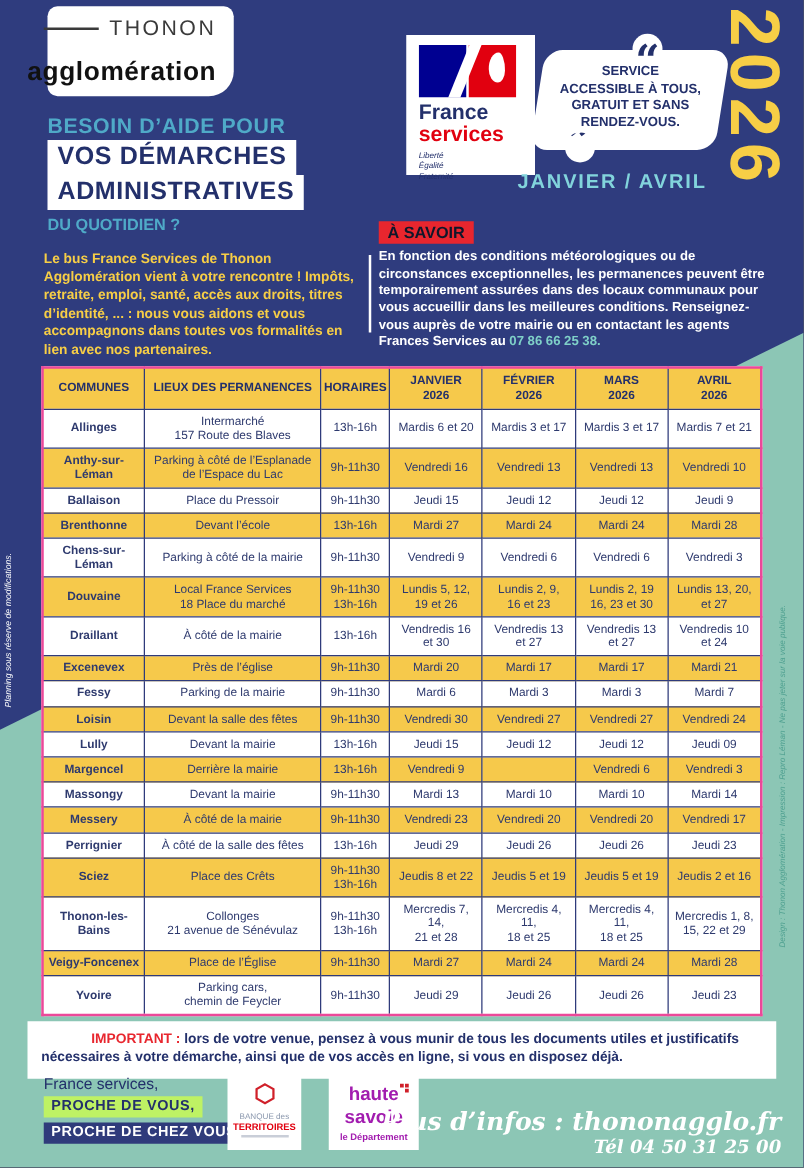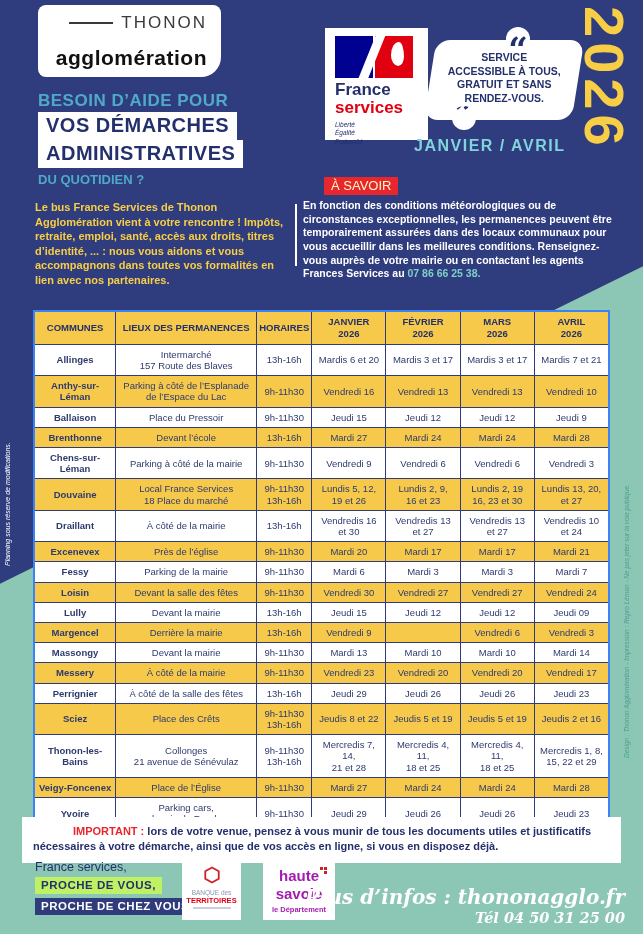--- a/index.html
+++ b/index.html
@@ -6,21 +6,21 @@
   .poster{
     position:relative;width:643px;height:934px;margin:0 auto;
     background:#2F3C7E;overflow:hidden;
     font-family:"Liberation Sans",sans-serif;
   }
   .teal-band{position:absolute;inset:0;background:#8CC6B5;
     clip-path:polygon(0 62.5%,100% 28.5%,100% 100%,0 100%);}
   .ml{white-space:pre-line;}
 
   
-  .agglo-logo{position:absolute;left:38px;top:5px;width:183px;height:72px;background:#fff;
+  .agglo-logo{position:absolute;left:38px;top:5px;width:149px;height:72px;background:#fff;
     border-radius:8px 8px 20px 8px;display:flex;flex-direction:column;justify-content:center;
     align-items:flex-end;padding:4px 14px;box-sizing:border-box;gap:11px;}
   .agglo-top{display:flex;align-items:center;gap:8px;color:#3a3a3a;font-size:17px;letter-spacing:2px;}
   .agglo-dash{display:inline-block;width:44px;border-top:2px solid #3a3a3a;}
   .agglo-bottom{color:#111;font-weight:bold;font-size:21px;letter-spacing:.5px;margin-top:2px;}
 
   
   .title1{position:absolute;left:38px;top:91px;font-size:17px;font-weight:800;color:#4FAAC8;letter-spacing:.5px;}
   .strip{position:absolute;left:38px;background:#fff;color:#23306B;font-weight:800;font-size:20px;
     padding:2px 8px 3px;letter-spacing:.5px;}
@@ -52,29 +52,29 @@
   .quote-close{left:452px;top:106px;font-size:34px;line-height:14px;}
 
   .period{position:absolute;left:414px;top:137px;font-size:16px;font-weight:800;color:#82D4DC;letter-spacing:1.5px;}
   .year{position:absolute;left:634px;top:6px;transform:rotate(90deg);transform-origin:0 0;
     width:192px;height:62px;font-size:56px;font-weight:800;color:#F7CE46;letter-spacing:5px;line-height:60px;}
 
   
   .bus-text{position:absolute;left:35px;top:200px;width:257px;color:#F7CE46;font-weight:700;
     font-size:11px;line-height:1.32;}
   .divider{position:absolute;left:295px;top:204px;width:2px;height:62px;background:#fff;}
-  .savoir-label{position:absolute;left:303px;top:177px;background:#E8262E;color:#fef9c3;
-    font-weight:400;font-size:13px;padding:1px 7px 2px;margin-left:21px;}
+  .savoir-label{position:absolute;left:303px;top:177px;background:#E8262E;color:#0f172a;
+    font-weight:700;font-size:13px;padding:1px 7px 2px;}
   .savoir-text{position:absolute;left:303px;top:199px;width:314px;color:#fff;font-weight:700;
     font-size:10.5px;line-height:1.3;}
   .savoir-text .phone{color:#7FD0C8;}
 
   
-  table.sched{position:absolute;left:33px;top:310px;width:577px;border-collapse:collapse;
-    background:#fff;border:2px solid #3b82f6;}
+  table.sched{position:absolute;left:33px;top:293px;width:577px;border-collapse:collapse;
+    background:#fff;border:2px solid #ec4899;}
   .sched th,.sched td{border:1px solid #2F3B7B;text-align:center;vertical-align:middle;white-space:pre-line;}
   .sched th{background:#F6C94B;color:#23306B;font-size:9.5px;font-weight:800;padding:4px 2px;line-height:1.25;}
   .sched td{font-size:9.5px;color:#2E3A6E;padding:4px 3px;line-height:1.18;}
   .sched tr.odd td{background:#F6C94B;}
   .sched td:first-child{font-weight:700;}
   .sched th:nth-child(1){width:80px;}
   .sched th:nth-child(2){width:148px;}
   .sched th:nth-child(3){width:50px;margin-left:16px;}
   .sched th:nth-child(n+4){width:74px;}
 

